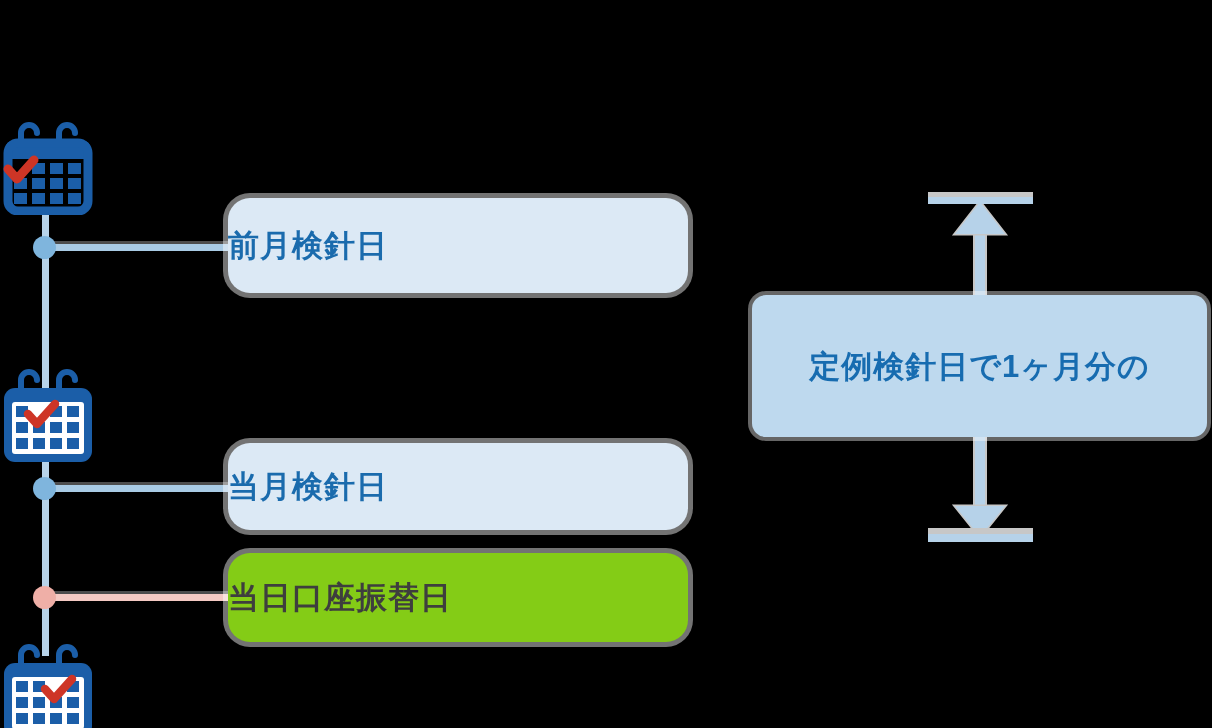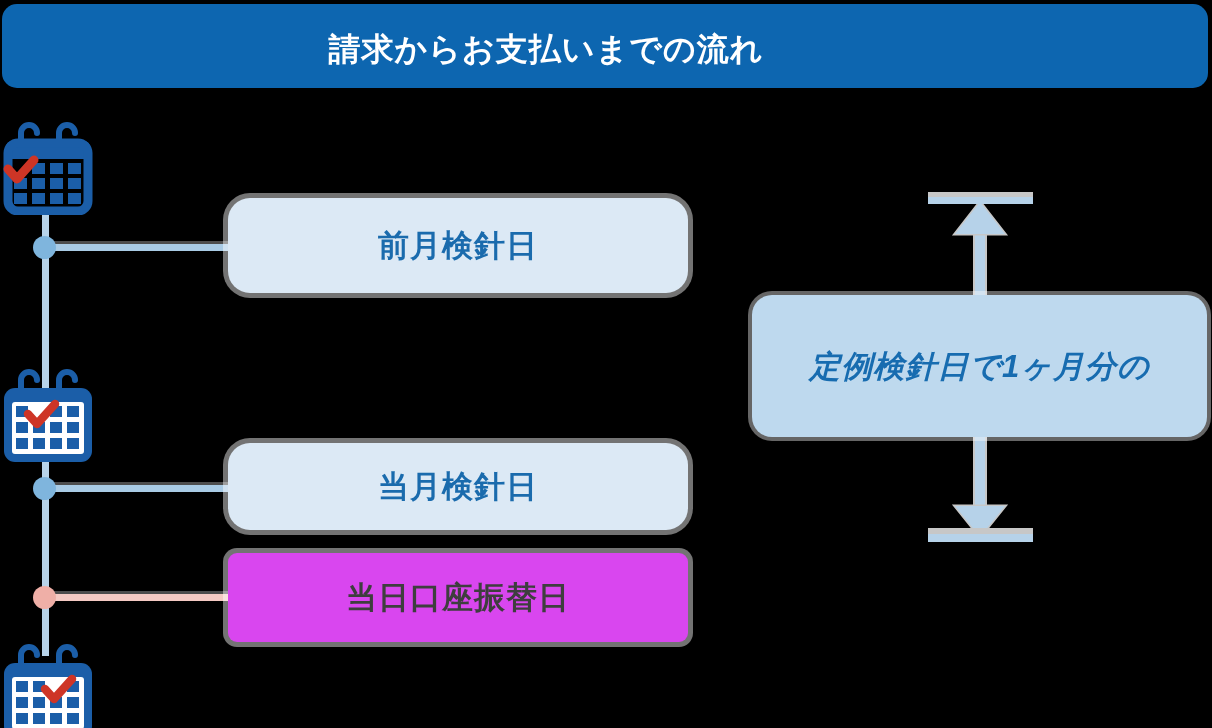--- a/index.html
+++ b/index.html
@@ -28,51 +28,47 @@
   .dot.pink{background:#efafa7;}
   .hline{
     position:absolute;height:7px;z-index:1;
     box-shadow:0 -3px 0 rgba(255,255,255,0.30);
   }
   .hline.blue{background:#a9cbe5;}
   .hline.pink{background:#f5cac4;}
   
   .step-box{
     position:absolute;left:228px;width:460px;border-radius:22px;
-    display:flex;align-items:center;justify-content:center;z-index:2;
+    display:flex;align-items:center;justify-content:flex-start;z-index:2;
     box-shadow:0 0 0 5px rgba(255,255,255,0.45);
   }
   .step-box.blue{background:#dce9f5;}
-  .step-box.pink{background:#d946ef;border-radius:9px;}
+  .step-box.pink{background:#84cc16;}
   .step-label{font-size:31px;font-weight:700;letter-spacing:1px;white-space:nowrap;}
   .step-box.blue .step-label{color:#1a6bad;}
   .step-box.pink .step-label{color:#3e3e3e;}
   
   .annotation-box{
     position:absolute;left:752px;top:295px;width:455px;height:142px;
-    background:#bed9ee;border-radius:20px;z-index:2;
+    background:#bed9ee;border-radius:14px;z-index:2;
     display:flex;flex-direction:column;align-items:center;justify-content:center;
     box-shadow:0 0 0 4px rgba(255,255,255,0.40);
-    font-style:italic;
   }
   .annotation-line{
     color:#176cb0;font-size:31px;font-weight:700;line-height:43px;
     letter-spacing:1px;white-space:nowrap;
   }
   .icon-abs{position:absolute;z-index:1;}
   .cal{z-index:4;}
 </style>
 </head>
 <body>
 
 <div class="canvas">
 
-  <div class="header">
-    <span class="header-title">請求からお支払いまでの流れ</span>
-  </div>
 
   <div class="vline"></div>
 
   <svg class="icon-abs cal" style="left:0;top:115px" width="96" height="100" viewBox="0 0 96 100">
     <path d="M21 32 V18 a8 8 0 0 1 16 0" fill="none" stroke="#1b5ea8" stroke-width="6" stroke-linecap="round"></path>
     <path d="M59 32 V18 a8 8 0 0 1 16 0" fill="none" stroke="#1b5ea8" stroke-width="6" stroke-linecap="round"></path>
     <rect x="6" y="26" width="84" height="18" rx="6" fill="#1b5ea8"></rect>
     <rect x="8" y="28" width="80" height="68" rx="10" fill="none" stroke="#1b5ea8" stroke-width="9"></rect>
     <g fill="#1b5ea8">
       <rect x="32" y="48" width="13" height="11"></rect>

